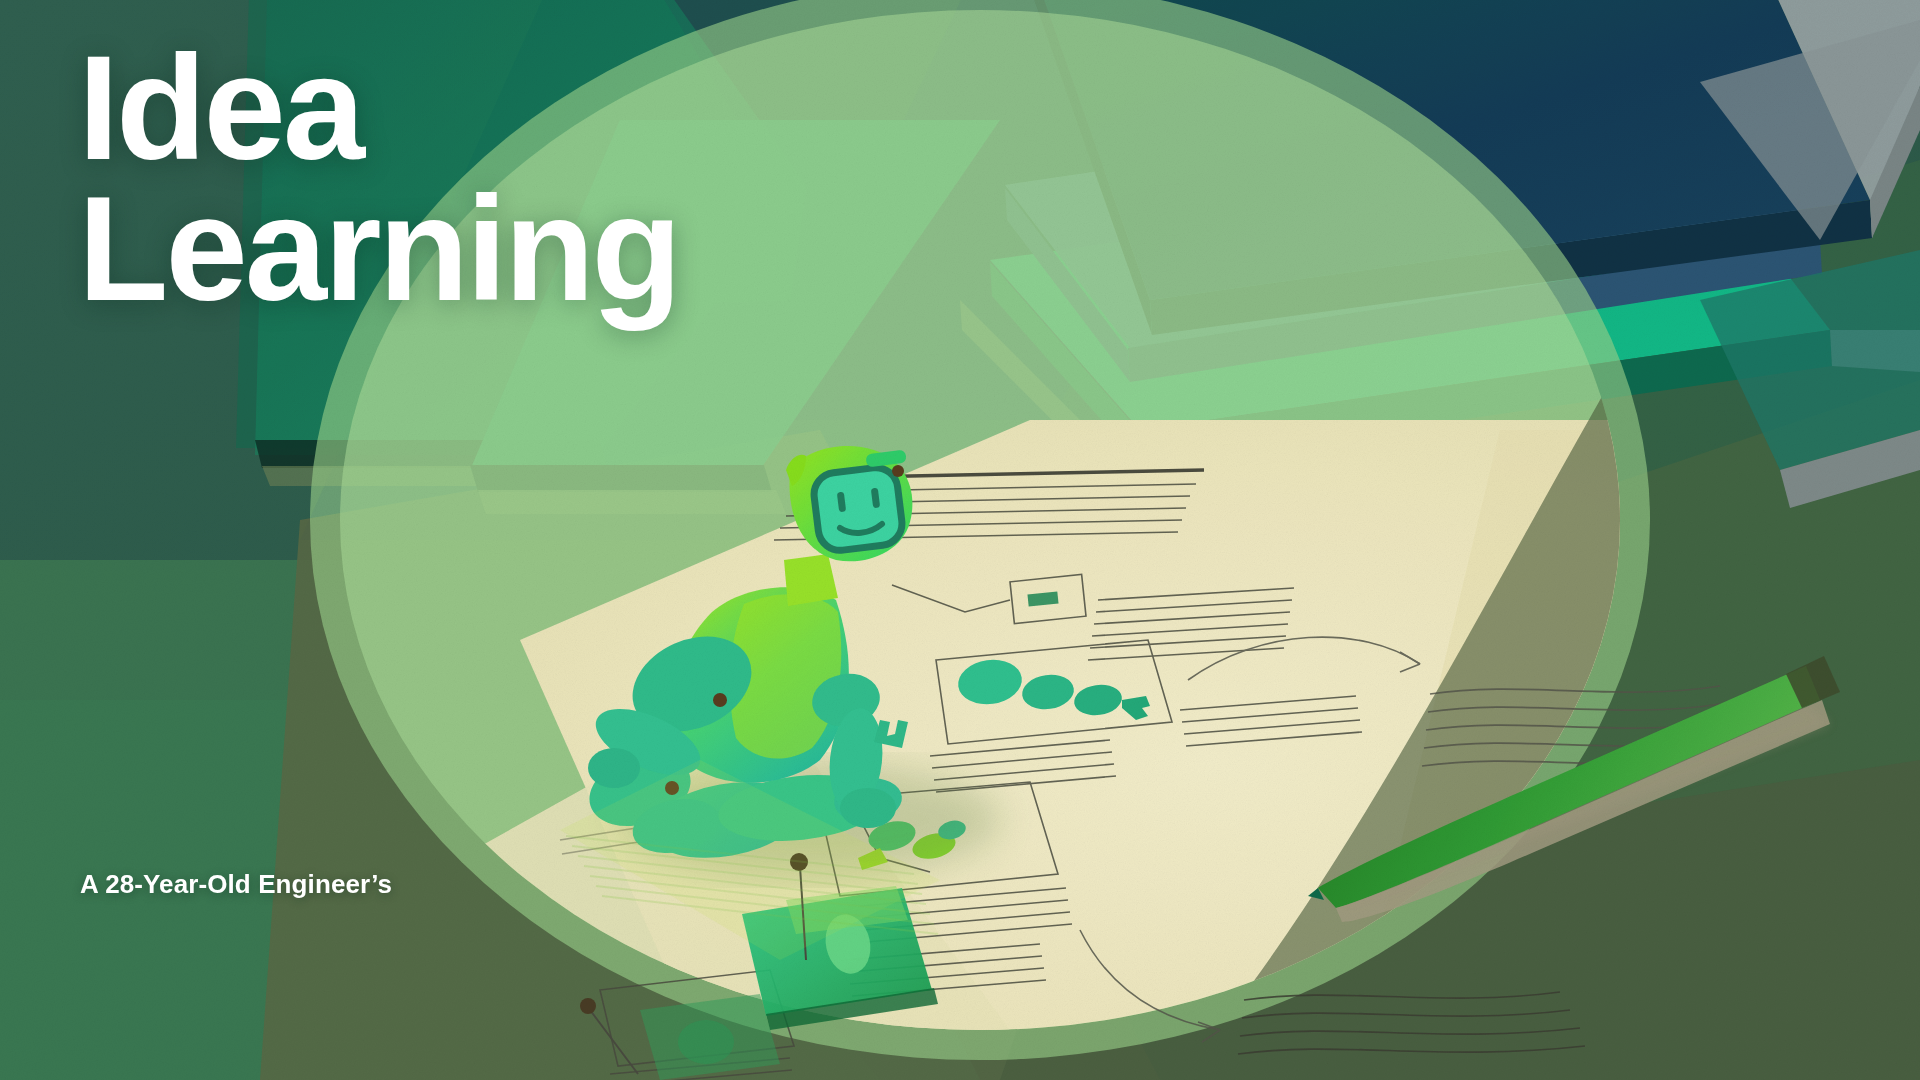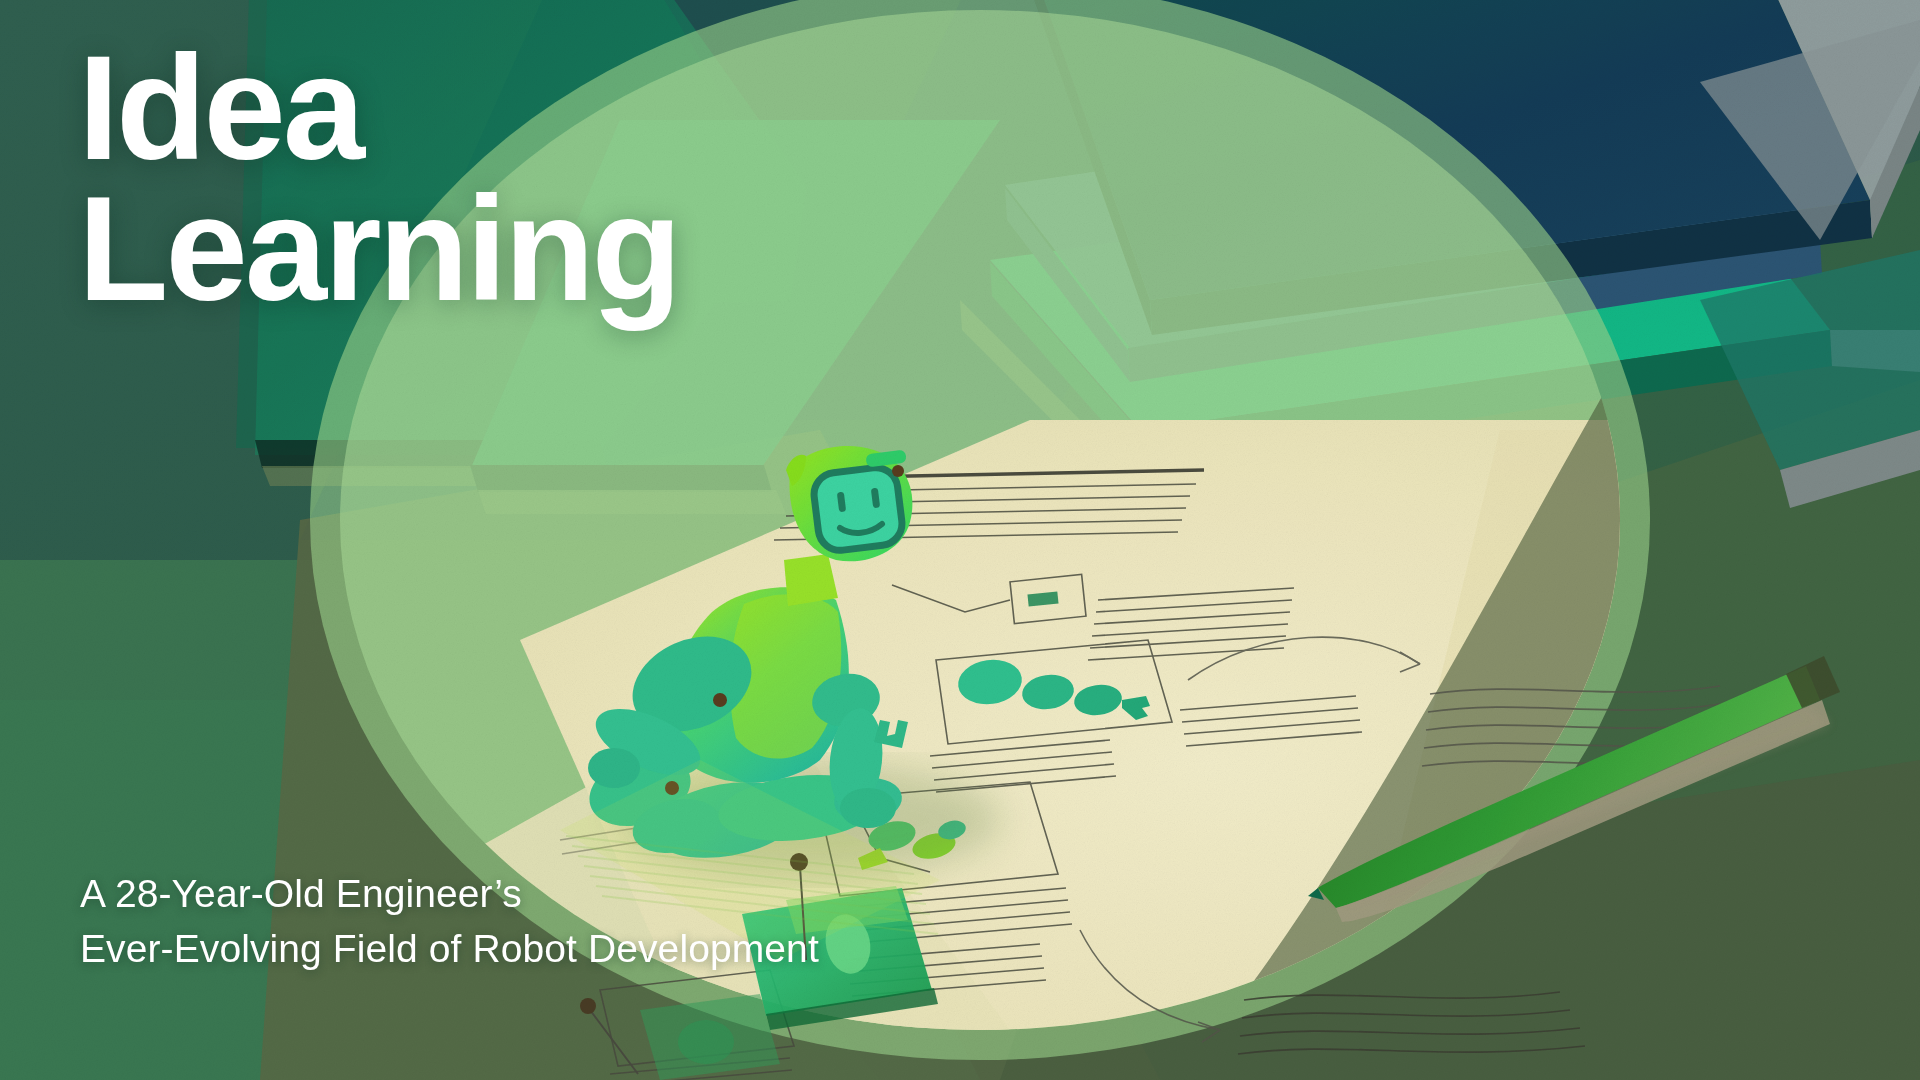--- a/index.html
+++ b/index.html
@@ -16,21 +16,21 @@
   #title-block{left:78px;top:38px;}
   #title-block .tline{
     font-size:148px;line-height:0.95;font-weight:700;letter-spacing:-3px;
     color:#ffffff;text-shadow:0 4px 26px rgba(10,40,30,.35);
     font-family:"Liberation Sans", sans-serif;
   }
 
   
   #subtitle-block{left:80px;top:866px;}
   #subtitle-block .sline{
-    font-size:39px;line-height:1.42;font-weight:400;letter-spacing:.1px;
+    font-size:26px;line-height:1.42;font-weight:700;letter-spacing:.1px;
     color:#ffffff;text-shadow:0 2px 10px rgba(20,50,35,.45);
     white-space:nowrap;
   }
 
   
   #vol-block{right:64px;top:760px;text-align:right;}
   #vol-label{
     font-size:54px;font-weight:400;letter-spacing:.5px;color:#fff;line-height:1;
     text-shadow:0 2px 12px rgba(20,50,35,.35);
   }
@@ -369,17 +369,16 @@
     <rect width="1920" height="1080" filter="url(#noiseF)" opacity="0.5"></rect>
   </svg>
 
   <div class="txt" id="title-block">
     <div class="tline">Idea</div>
     <div class="tline">Learning</div>
   </div>
 
   <div class="txt" id="subtitle-block">
     <div class="sline">A 28-Year-Old Engineer’s</div>
-    <div class="sline">Ever-Evolving Field of Robot Development</div>
   </div>
 
 
 </div>
 
 </body></html>

